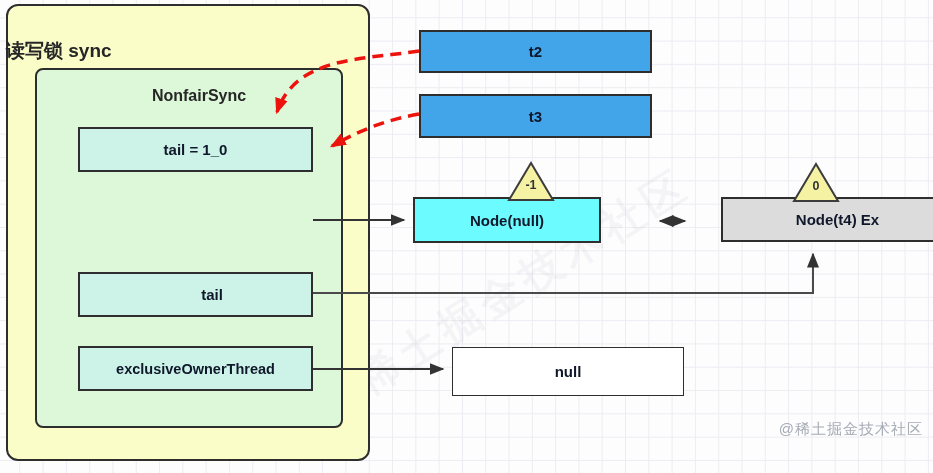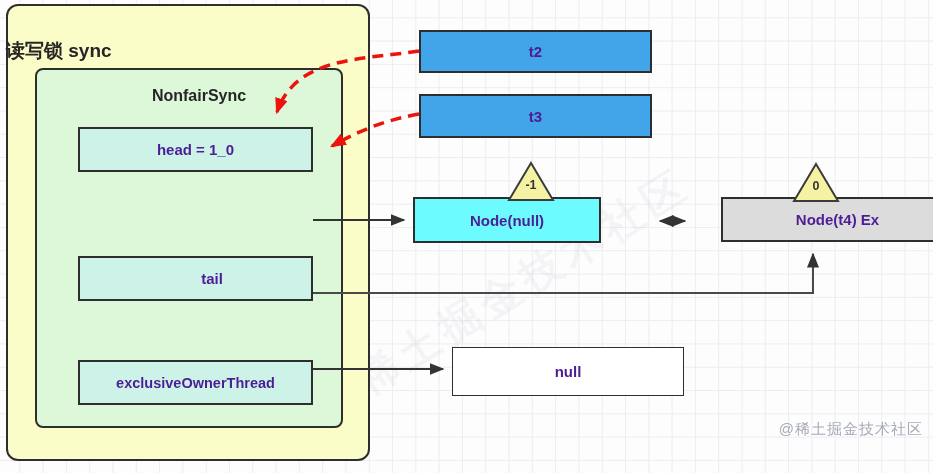--- a/index.html
+++ b/index.html
@@ -10,40 +10,40 @@
     background-color:#fdfdfe;
     background-image:
       linear-gradient(to right, #ececf2 1px, transparent 1px),
       linear-gradient(to bottom, #ececf2 1px, transparent 1px);
     background-size:23.3px 23.3px;
     background-position:-4px -6px;
   }
   .box {
     position:absolute; border:2px solid #2e2e2e;
     display:flex; align-items:center; justify-content:center;
-    font-weight:bold; color:#4c1d95; font-size:15px;
+    font-weight:bold; color:#0f172a; font-size:15px;
   }
   .outer {
     left:6px; top:4px; width:364px; height:457px;
     background:#fbfdc9; border-width:2.5px; border-radius:12px;
   }
   .outer-title {
     position:absolute; left:6px; top:26px; width:364px; 
     font-size:19px; font-weight:bold; color:#262626;margin-top:12px;
   }
   .inner {
     left:35px; top:68px; width:308px; height:360px;
     background:#dcf8d8; border-width:2.5px; border-radius:8px;
   }
   .inner-title {
     position:absolute; left:35px; top:87px; width:308px; text-align:center;
     font-size:16px; font-weight:bold; color:#262626;padding-left:20px;
   }
   .fbox { left:78px; width:235px; height:45px; background:#cdf3e9; }
-  .f0 { top:127px; } .f1 { top:198px; } .f2 { top:256px;padding-left:33px; } .f3 { top:346px; font-size:14.5px;margin-top:14px; }
+  .f0 { top:127px; } .f1 { top:198px; } .f2 { top:272px;padding-left:33px; } .f3 { top:346px; font-size:14.5px; }
   .thread { left:419px; width:233px; height:43px; background:#42a5ea; }
   .t2 { top:30px; } .t3 { top:94px; height:44px; }
   .node-null { left:413px; top:197px; width:188px; height:46px; background:#6cfcff; }
   .node-t4  { left:721px; top:197px; width:233px; height:45px; background:#dcdcdc; }
   .null-box { left:452px; top:347px; width:232px; height:49px; background:#ffffff; border-width:1.5px; }
   .tri { position:absolute; width:48px; height:42px; }
   .tri svg { position:absolute; left:0; top:0; }
   .tri span {
     position:absolute; left:0; top:18px; width:48px; text-align:center;
     font-size:12.5px; font-weight:bold; color:#333;
@@ -67,21 +67,21 @@
 <div class="stage">
 
   <div class="wm-center">稀土掘金技术社区</div>
 
   <div class="box outer"></div>
   <div class="outer-title">读写锁 sync</div>
 
   <div class="box inner"></div>
   <div class="inner-title">NonfairSync</div>
 
-  <div class="box fbox f0">head = 1_0</div>
+  <div class="box fbox f0">tail = 1_0</div>
   <div class="box fbox f2">tail</div>
   <div class="box fbox f3">exclusiveOwnerThread</div>
 
   <div class="box thread t2">t2</div>
   <div class="box thread t3">t3</div>
 
   <div class="box node-null">Node(null)</div>
   <div class="box node-t4">Node(t4) Ex</div>
   <div class="box null-box">null</div>
 

